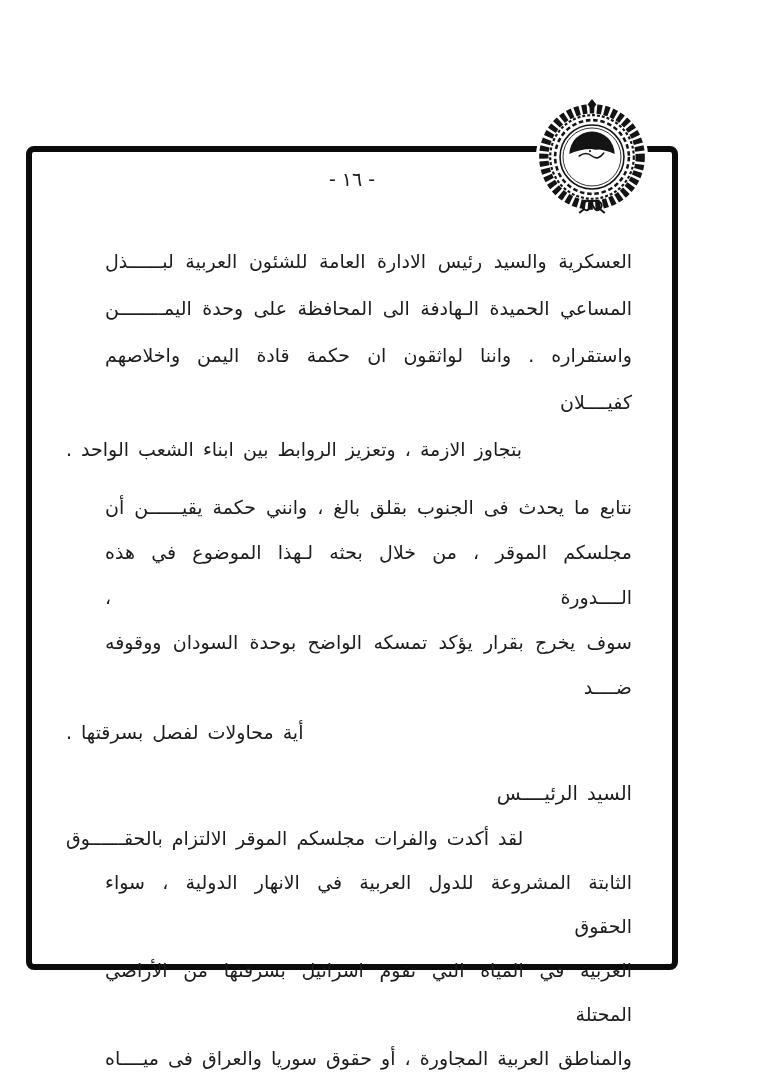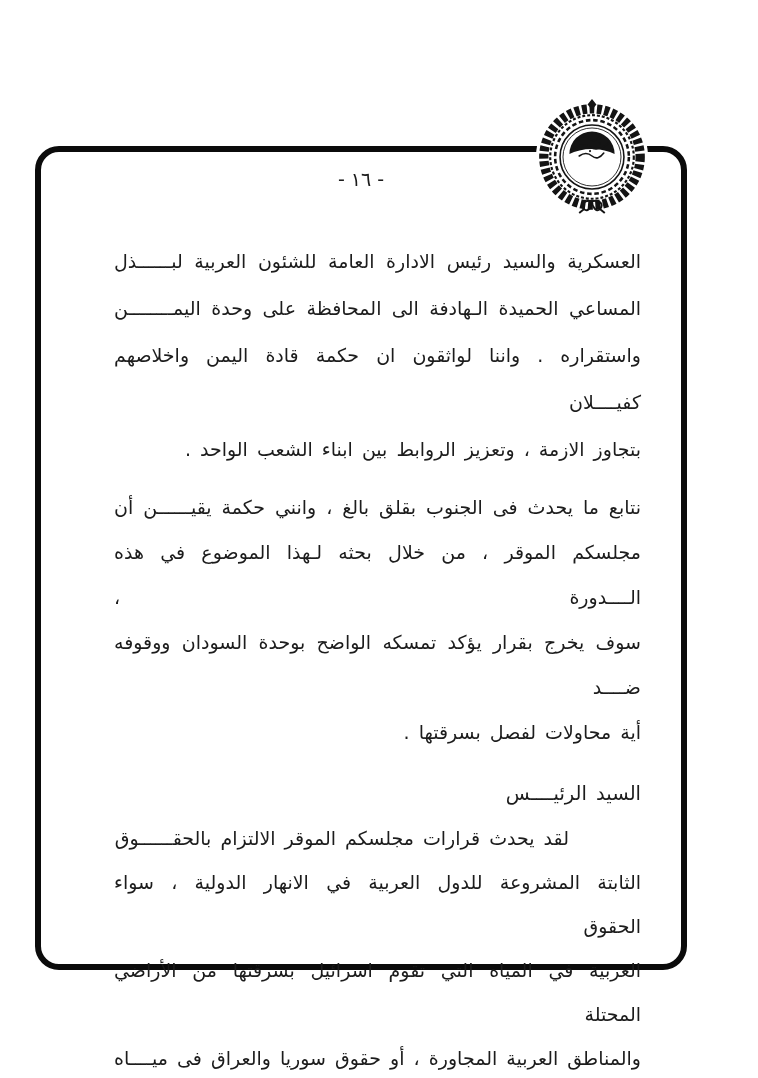--- a/index.html
+++ b/index.html
@@ -10,27 +10,27 @@
   body {
     width: 758px;
     height: 1078px;
     position: relative;
     overflow: hidden;
     font-family: "DejaVu Sans", sans-serif;
     color: #141414;
   }
   .frame {
     position: absolute;
-    left: 35px;
+    left: 26px;
     top: 146px;
     width: 652px;
     height: 824px;
     box-sizing: border-box;
     border: 6px solid #0b0b0b;
-    border-radius: 24px;
+    border-radius: 8px;
     background: #ffffff;
   }
   .page-number {
     margin-top: 16px;
     height: 24px;
     text-align: center;
     font-size: 19px;
     letter-spacing: 2px;
     color: #1c1c1c;
   }
@@ -49,21 +49,21 @@
     font-weight: normal;
     text-align: right;
     font-size: 19.5px;
   }
   .para3 { line-height: 44px; }
   .line-justify {
     text-align: justify;
     text-align-last: justify;
     margin-left: 39px;
   }
-  .line-start { text-align: right; }
+  .line-start { text-align: left; }
   .indent-sm { padding-right: 52px; }
   .indent-lg { padding-right: 72px; }
   .faded { color: #8d8d8d; }
   .emblem {
     position: absolute;
     left: 533px;
     top: 96px;
     width: 118px;
     height: 120px;
   }
@@ -87,21 +87,21 @@
     <div class="para2">
       <div class="line-justify">نتابع ما يحدث فى الجنوب بقلق بالغ ، وانني حكمة يقيــــــن أن</div>
       <div class="line-justify">مجلسكم الموقر ، من خلال بحثه لـهذا الموضوع في هذه الــــدورة ،</div>
       <div class="line-justify">سوف يخرج بقرار يؤكد تمسكه الواضح بوحدة السودان ووقوفه ضــــد</div>
       <div class="line-start">أية محاولات لفصل بسرقتها .</div>
     </div>
 
     <div class="heading">السيد الرئيــــس</div>
 
     <div class="para3">
-      <div class="line-start indent-lg">لقد يحدث قرارات مجلسكم الموقر الالتزام بالحقــــــوق</div>
+      <div class="line-start indent-lg">لقد أكدت والفرات مجلسكم الموقر الالتزام بالحقــــــوق</div>
       <div class="line-justify">الثابتة المشروعة للدول العربية في الانهار الدولية ، سواء الحقوق</div>
       <div class="line-justify">العربية في المياه التي تقوم اسرائيل بسرقتها من الأراضي المحتلة</div>
       <div class="line-justify">والمناطق العربية المجاورة ، أو حقوق سوريا والعراق فى ميــــاه</div>
     </div>
 
   </div>
 </div>
 
 <div class="emblem">
   <svg viewBox="0 0 120 120" width="118" height="120" xmlns="http://www.w3.org/2000/svg">

